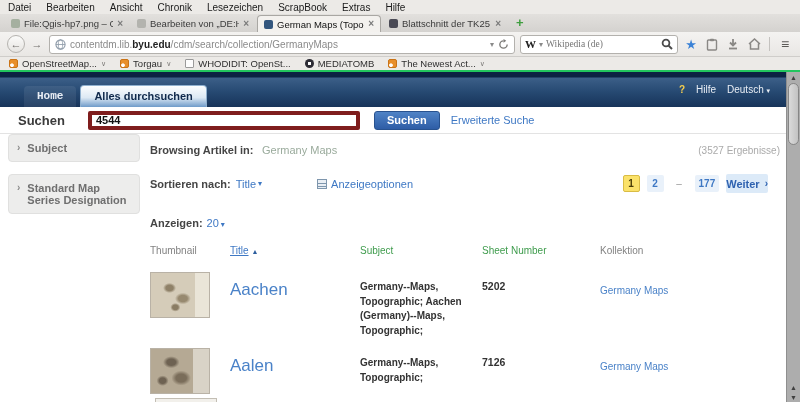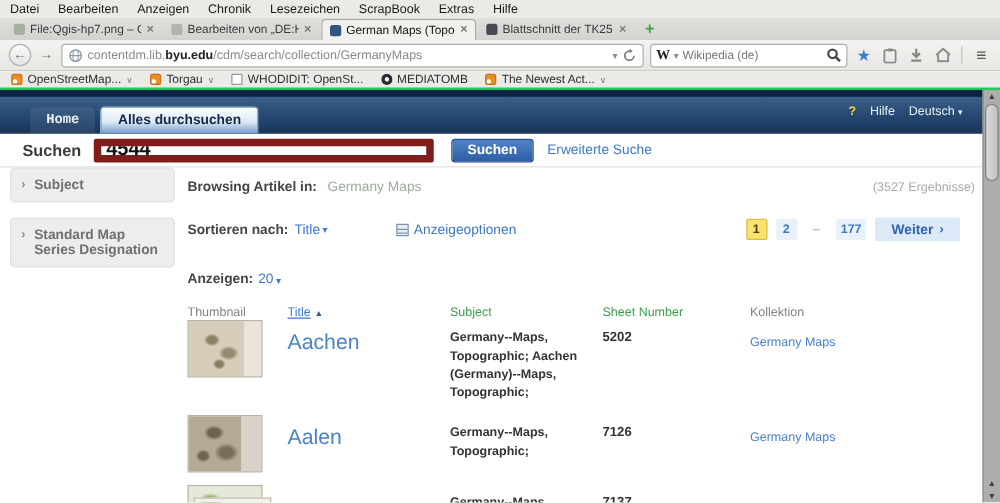--- a/index.html
+++ b/index.html
@@ -37,21 +37,21 @@
   .urlbar { flex:1; height:19px; background:#fff; border:1px solid #b3b1ad;
     border-radius:3px; display:flex; align-items:center; gap:4px; padding:0 5px;
     font-size:10px; color:#8a8a8a; }
   .urlbar .domain { color:#222; font-weight:bold; }
   .urlbar .spacer { flex:1; }
   .mini { font-size:8px; color:#8a8a8a; }
   .searchbox { width:158px; height:19px; background:#fff; border:1px solid #b3b1ad;
     border-radius:3px; display:flex; align-items:center; gap:3px; padding:0 4px; flex:none; }
   .wlogo { font-family:"Liberation Serif", serif; font-weight:bold; font-size:11px; color:#222; }
   .searchbox input { border:none; outline:none; flex:1; width:60px; font-size:9.5px;
-    color:#9a9a9a; font-family:Liberation Sans, sans-serif; background:transparent; }
+    color:#9a9a9a; font-family:Liberation Serif, serif; background:transparent; }
   .tool-icon { width:16px; height:16px; display:flex; align-items:center;
     justify-content:center; flex:none; }
   .star { color:#3b82d6; font-size:13px; line-height:1; }
   .divider-v { width:1px; height:14px; background:#c4c2bf; margin:0 2px; }
   .hamburger { color:#5c5a57; font-size:14px; font-weight:bold; line-height:1; }
 
   .bookmarksbar { height:15px; background:#eceae7; display:flex; align-items:center;
     gap:14px; padding:0 9px; font-size:9.5px; color:#2e2e2e;
     border-bottom:2px solid #22c55e; }
   .bm { display:flex; align-items:center; gap:4px; white-space:nowrap; }
@@ -83,23 +83,23 @@
     background:linear-gradient(180deg,#fbfdfe 0%,#dde9f4 55%,#6f9bc9 100%);
     border:1px solid #8fb0cf; border-bottom:none; }
   .header-right { position:absolute; right:30px; top:12px; display:flex; gap:11px;
     align-items:center; font-size:10px; color:#e8edf4; }
   .qmark { color:#f4cd4e; font-weight:bold; }
   .header-right .chev { font-size:7px; }
 
   .search-row { height:27px; background:#fff; border-bottom:1px solid #e3e3e3;
     display:flex; align-items:center; padding-left:18px; }
   .search-label { font-size:13px; font-weight:bold; color:#3b3b3b; margin-right:10px; }
-  .search-input { width:272px; height:19px; border:6px solid #7f1d1d; border-radius:2px;
-    font-size:16px; font-weight:bold; color:#111; padding:0 4px;
-    font-family:"Liberation Sans",sans-serif; }
+  .search-input { width:272px; height:19px; border:4px solid #7f1d1d; border-radius:2px;
+    font-size:11px; font-weight:bold; color:#111; padding:0 4px;
+    font-family:"Liberation Sans",sans-serif;margin-left:13px; }
   .search-btn { margin-left:14px; height:19px; padding:0 12px;
     background:linear-gradient(#4f83c6,#2e5da6); border:1px solid #28528f;
     border-radius:3px; color:#fff; font-size:11px; font-weight:bold; }
   .adv-link { margin-left:11px; color:#3e78c4; font-size:11px; text-decoration:none; }
 
   .sidebar { position:absolute; left:0; top:62px; width:150px; }
   .refine-heading { margin:10px 0 8px 18px; font-size:12px; font-weight:bold; color:#6e6e6e; }
   .facet { margin:0 10px 12px 8px; background:#ededec; border:1px solid #e0e0df;
     border-radius:4px; padding:7px 8px 7px 8px; display:flex; gap:7px;
     font-size:11px; font-weight:bold; color:#6f6f6f; }
@@ -120,29 +120,29 @@
   .grid-ico { width:10px; height:10px; border:1px solid #7e96ad; position:relative; background:#e9eef4; }
   .grid-ico::before { content:""; position:absolute; left:0; right:0; top:3px; height:1px; background:#7e96ad; }
   .grid-ico::after { content:""; position:absolute; left:0; right:0; top:6px; height:1px; background:#7e96ad; }
 
   .pagination { margin-left:auto; margin-right:12px; display:flex; align-items:center; gap:7px; }
   .pg { min-width:17px; height:17px; display:flex; align-items:center; justify-content:center;
     font-size:10px; font-weight:bold; padding:0 4px; border-radius:2px; }
   .pg.current { background:#fbe26a; border:1px solid #d9bc45; color:#4a3d08; }
   .pg.link { background:#e9f1fa; color:#3e78c4; }
   .pg.gap { color:#9a9a9a; background:none; font-weight:normal; }
-  .pg.next { background:#dcEAF8; background:#dceaf8; color:#2f62b0; padding:0 13px; height:19px; font-size:11px; }
+  .pg.next { background:#dcEAF8; background:#dceaf8; color:#2f62b0; padding:0 0; height:19px; font-size:11px; }
   .pg.next .arr { margin-left:5px; font-size:10px; }
 
   .show-row { margin-top:24px; display:flex; align-items:flex-end; }
   .show-label { font-size:11px; font-weight:bold; color:#454545; margin-right:4px; }
 
   .results-table { display:grid; grid-template-columns:80px 130px 122px 118px 1fr;
     margin-top:16px; }
-  .rt-h { font-size:10px; color:#828282; }
+  .rt-h { font-size:10px; color:#828282; padding-bottom:16px; }
   .rt-h.green { color:#3f9c4d; }
   .rt-h .sort-asc { color:#2c5e9e; font-size:7px; margin-left:3px; }
   .rt-h a { color:#3e78c4; text-decoration:underline; font-size:10px; }
   .cell { padding-bottom:10px; }
   .cell.pad-top { padding-top:8px; }
   .title-link { color:#4a82c8; font-size:17px; text-decoration:none; }
   .subject { font-size:10px; font-weight:bold; color:#333; line-height:1.45; padding-right:14px; }
   .sheet { font-size:10.5px; font-weight:bold; color:#333; }
   .coll-link { color:#4a82c8; font-size:10px; text-decoration:none; }
 
@@ -164,21 +164,21 @@
     linear-gradient(#e6ead9,#dde3cf); }
   .thumb-partial { position:absolute; left:155px; bottom:0; width:62px; height:4px;
     border:1px solid #c3beb4; border-bottom:none; background:#f2f0eb; }
 </style>
 </head>
 <body>
 
 <div class="menubar">
   <span class="menu-item">Datei</span>
   <span class="menu-item">Bearbeiten</span>
-  <span class="menu-item">Anzeigen</span>
+  <span class="menu-item">Ansicht</span>
   <span class="menu-item">Chronik</span>
   <span class="menu-item">Lesezeichen</span>
   <span class="menu-item">ScrapBook</span>
   <span class="menu-item">Extras</span>
   <span class="menu-item">Hilfe</span>
 </div>
 
 <div class="tabbar">
   <div class="btab">
     <span class="favicon f1"></span>

